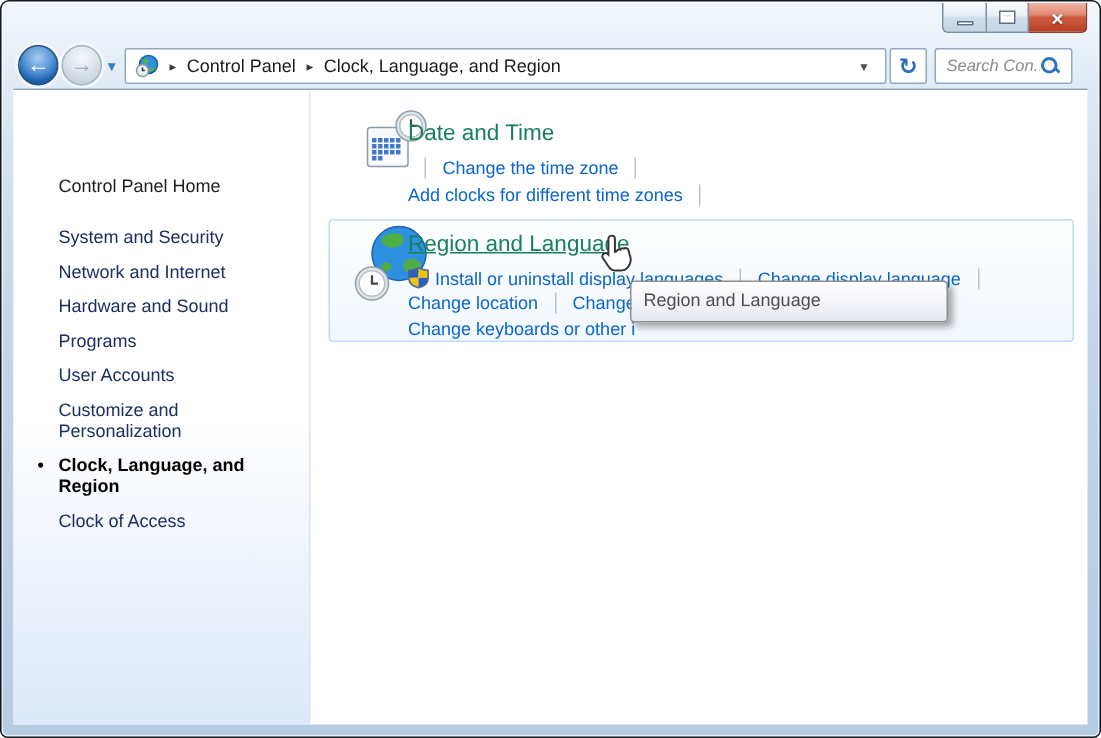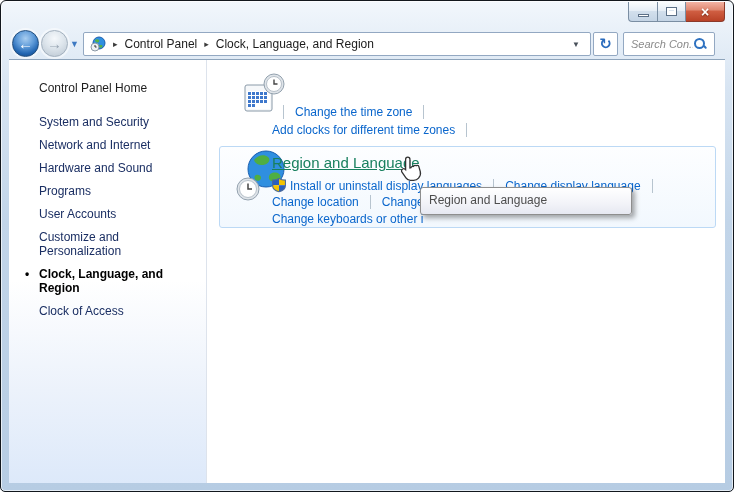--- a/index.html
+++ b/index.html
@@ -147,21 +147,21 @@
   </div>
 
   <div class="search-box">
     <input type="text" placeholder="Search Con..." style="">
     <span class="magnifier"></span>
   </div>
 
   <div class="content">
 
     <div class="sidebar">
-      <div class="sb-home" style="margin-bottom:20px;">Control Panel Home</div>
+      <div class="sb-home" style="margin-bottom:20px;margin-top:36px;">Control Panel Home</div>
       <div class="sb-item">System and Security</div>
       <div class="sb-item">Network and Internet</div>
       <div class="sb-item">Hardware and Sound</div>
       <div class="sb-item">Programs</div>
       <div class="sb-item">User Accounts</div>
       <div class="sb-item">Customize and Personalization</div>
       <div class="sb-item active">
         <span class="sb-bullet">•</span>
         <span>Clock, Language, and Region</span>
       </div>
@@ -189,20 +189,21 @@
             <rect x="14" y="29" width="3" height="3"></rect>
             <rect x="18" y="29" width="3" height="3"></rect>
             <rect x="22" y="29" width="3" height="3"></rect>
           <rect x="6" y="33" width="3" height="3"></rect>
             <rect x="10" y="33" width="3" height="3"></rect>
         </g>
         <circle cx="32" cy="13" r="10" fill="#dfe4e9" stroke="#93a1ae"></circle>
         <circle cx="32" cy="13" r="7.5" fill="#ffffff" stroke="#b7c0c9"></circle>
         <path d="M32 8.5v4.5h3.5" stroke="#444" stroke-width="1.4" fill="none"></path>
       </svg>
+      <div class="section-heading" style="left:64px;top:20px;">Date and Time</div>
       <div class="link-row" style="left:64px;top:45px;">
         <span class="sep"></span>
         <span class="task-link">Change the time zone</span>
         <span class="sep"></span>
       </div>
       <div class="link-row" style="left:64px;top:63px;">
         <span class="task-link">Add clocks for different time zones</span>
         <span class="sep"></span>
       </div>
 

